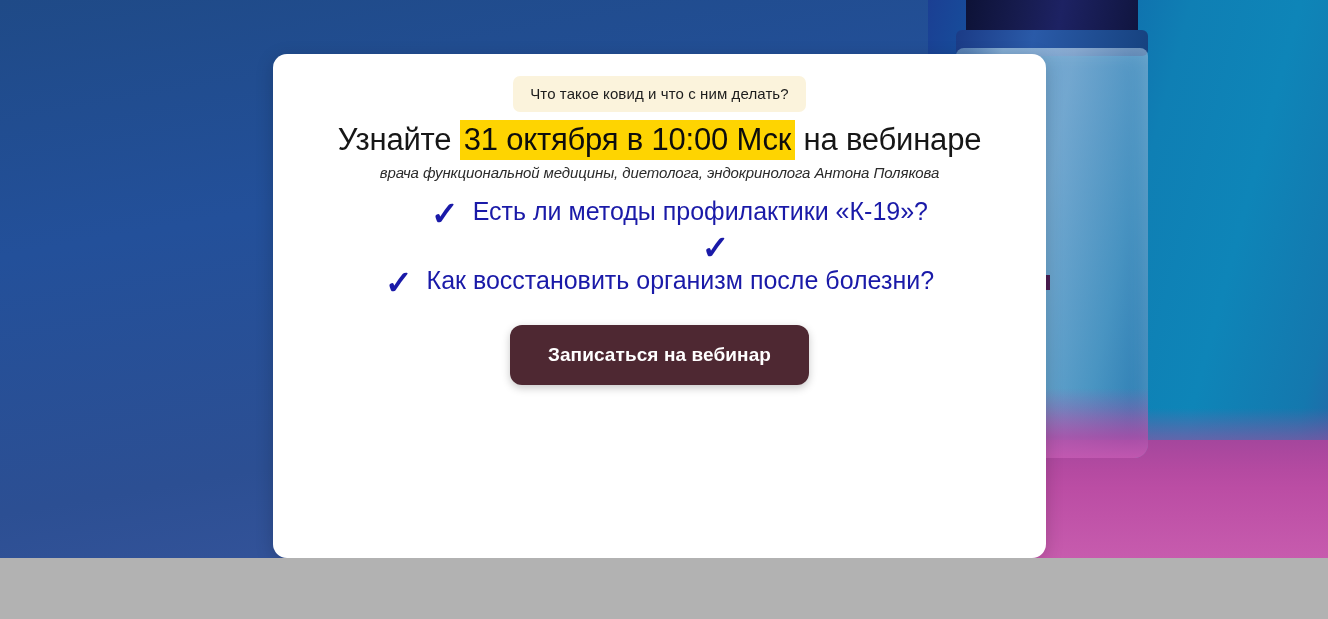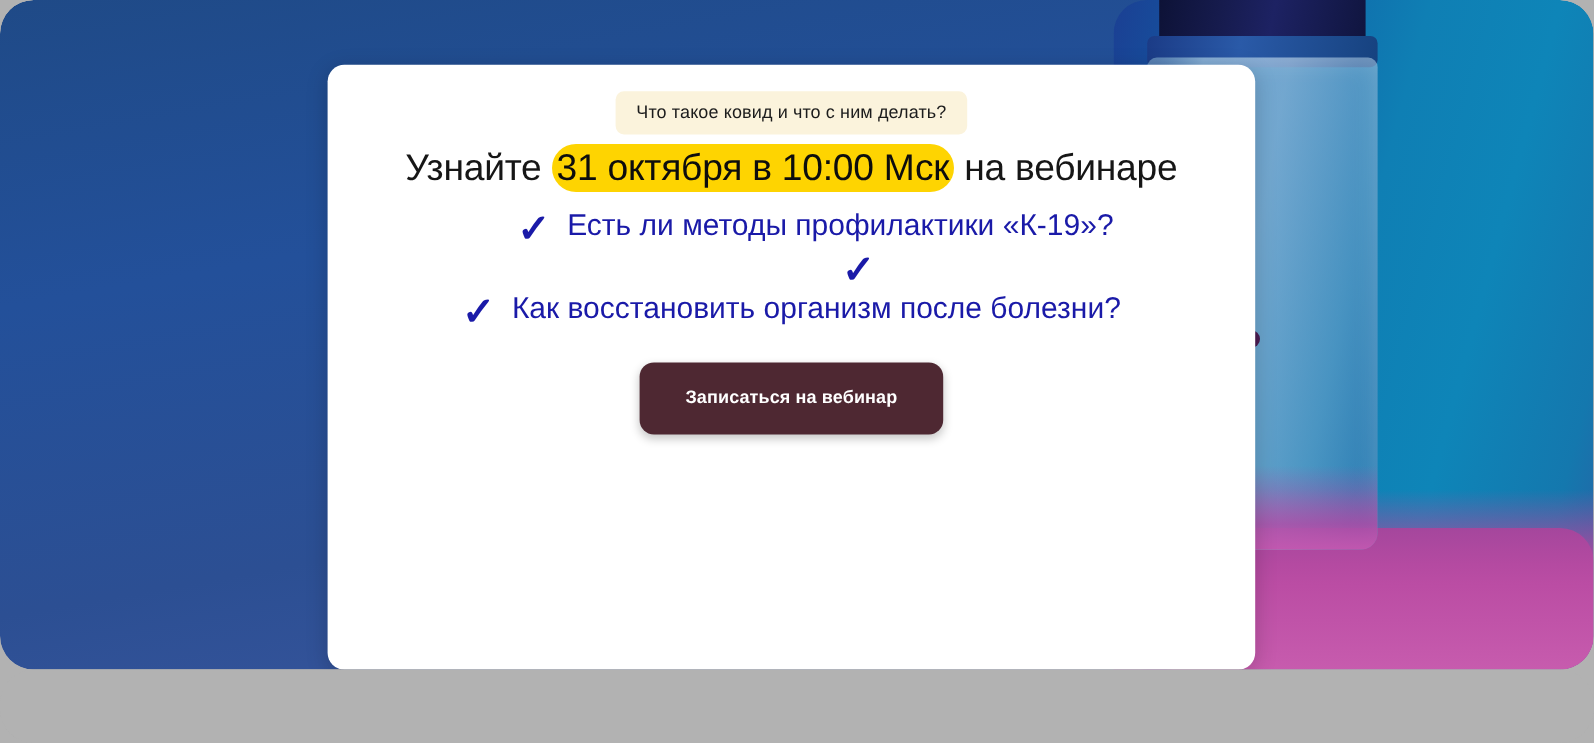--- a/index.html
+++ b/index.html
@@ -1,15 +1,15 @@
 <!DOCTYPE html>
 <html><head>
 <meta charset="utf-8">
 <style>
-  * { box-sizing: border-box; margin: 0; padding: 0; border-radius: 28px; }
+  * { box-sizing: border-box; margin: 0; padding: 0; }
 
   html, body {
     width: 1328px;
     height: 619px;
     overflow: hidden;
     font-family: "Liberation Sans", sans-serif;
     background: #b2b2b2;
   }
 
   #page {
@@ -217,21 +217,21 @@
   .b3 { padding-left: 0px; }
 
   .cta {
     display: inline-block;
     margin-top: 26px;
     padding: 0 38px;
     height: 60px;
     line-height: 60px;
     background: #4e2832;
     color: #ffffff;
-    font-size: 15px;
+    font-size: 19px;
     font-weight: 700;
     border: none;
     border-radius: 12px;
     cursor: pointer;
     box-shadow: 0 3px 8px rgba(0,0,0,0.22);
     letter-spacing: 0.1px;
   }
 
   
   .page-below {
@@ -266,20 +266,21 @@
     </div>
 
     <div class="card">
 
       <div class="badge">Что такое ковид и что с ним делать?</div>
 
       <div class="headline">
         <span>Узнайте </span><span class="hl-mark">31 октября в 10:00 Мск</span><span> на вебинаре</span>
       </div>
 
+      <div class="subtitle">врача функциональной медицины, диетолога, эндокринолога Антона Полякова</div>
 
 
       <div class="bullets">
         <div class="bullet b1">
           <span class="check">✓</span>
           <span>Есть ли методы профилактики «К-19»?</span>
         </div>
         <div class="bullet b2">
           <span class="check">✓</span>
         </div>

